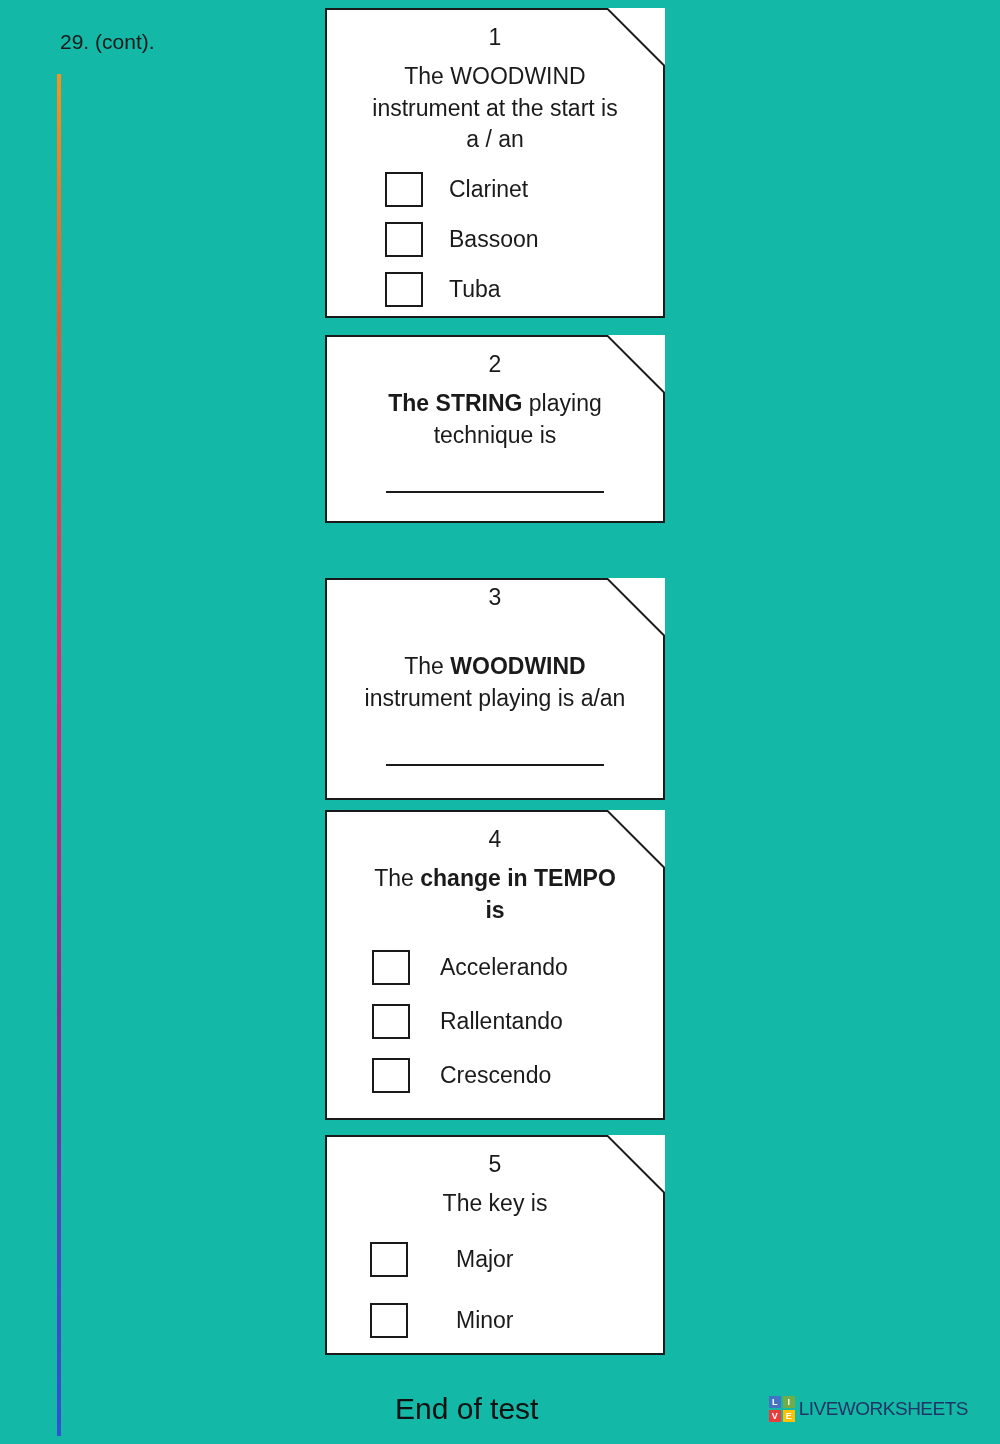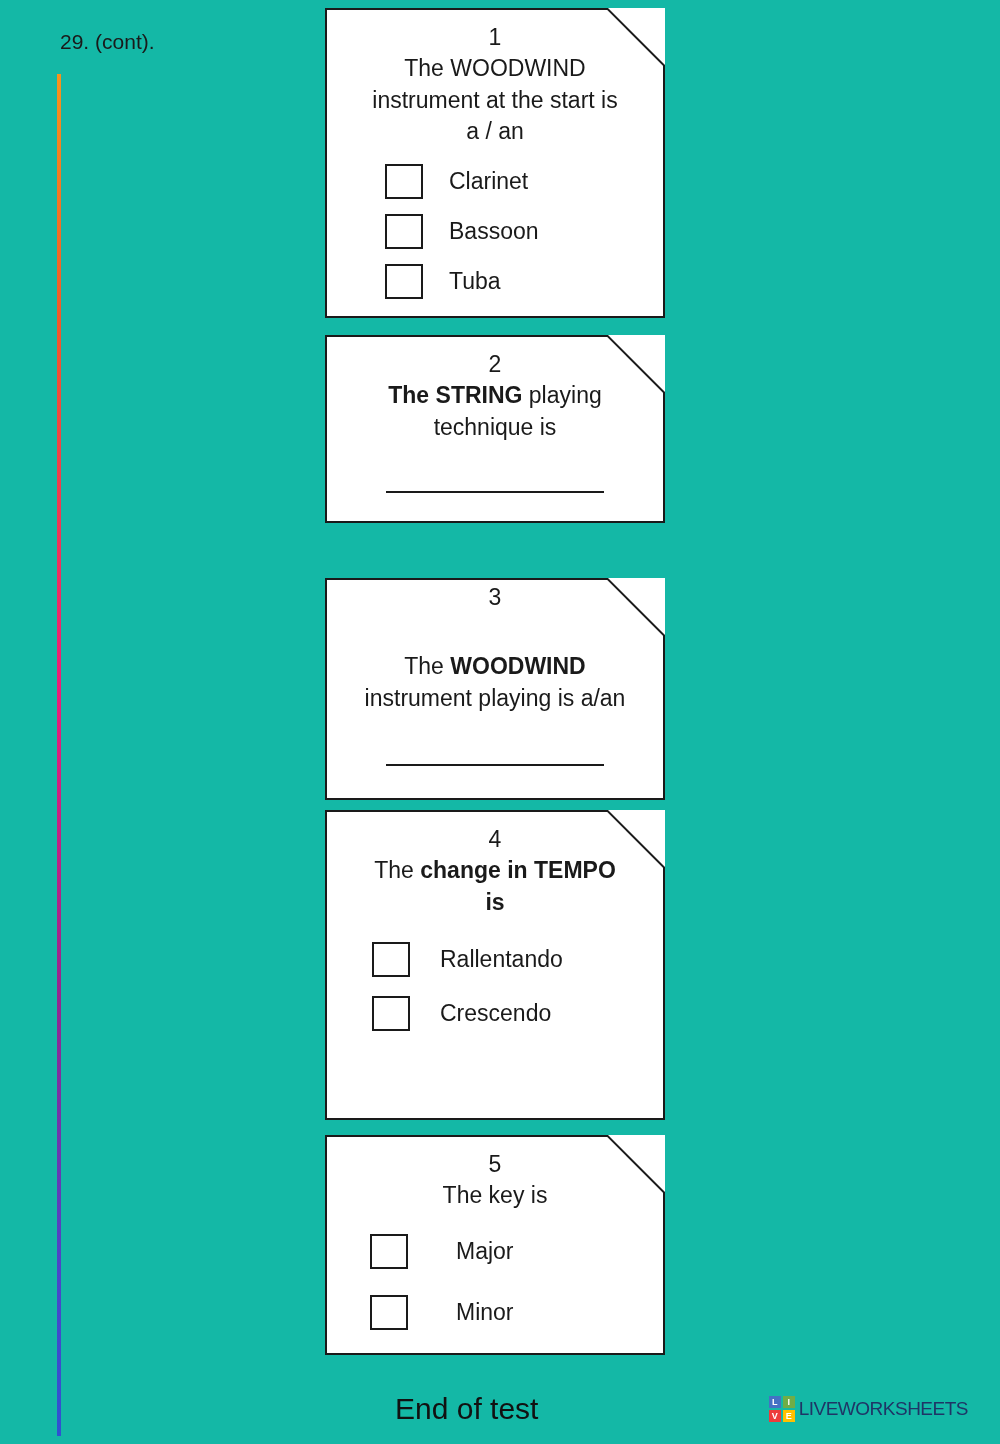--- a/index.html
+++ b/index.html
@@ -36,21 +36,21 @@
     clip-path:polygon(-3% -3%,103% -3%,103% 103%);
   }
   .fold::after{
     content:"";position:absolute;top:-1px;left:0;
     width:84px;height:2px;background:#1a1a1a;
     transform-origin:0 0;transform:rotate(45deg);
   }
   .num{font-size:23px;margin-top:14px;}
   .prompt{
     font-size:23px;line-height:1.38;text-align:center;
-    max-width:262px;margin-top:2px;
+    max-width:262px;margin-top:10px;
   }
   .prompt .b{font-weight:bold;}
   .options{
     align-self:stretch;display:flex;flex-direction:column;
   }
   .opt-row{display:flex;align-items:center;}
   .cb{
     display:inline-block;width:38px;height:35px;
     border:2px solid #1a1a1a;background:#fff;box-sizing:border-box;
     flex:0 0 auto;cursor:pointer;
@@ -142,20 +142,24 @@
     <div class="blank-line blank-3"></div>
   </div>
 
   <div class="card card-4">
     <div class="fold"></div>
     <div class="num">4</div>
     <div class="prompt"><span>The </span><span class="b">change in TEMPO is</span><span></span></div>
     <div class="options">
       <div class="opt-row">
         <span class="cb"></span>
+        <span class="opt-label">Accelerando</span>
+      </div>
+      <div class="opt-row">
+        <span class="cb"></span>
         <span class="opt-label">Rallentando</span>
       </div>
       <div class="opt-row">
         <span class="cb"></span>
         <span class="opt-label">Crescendo</span>
       </div>
     </div>
   </div>
 
   <div class="card card-5">

